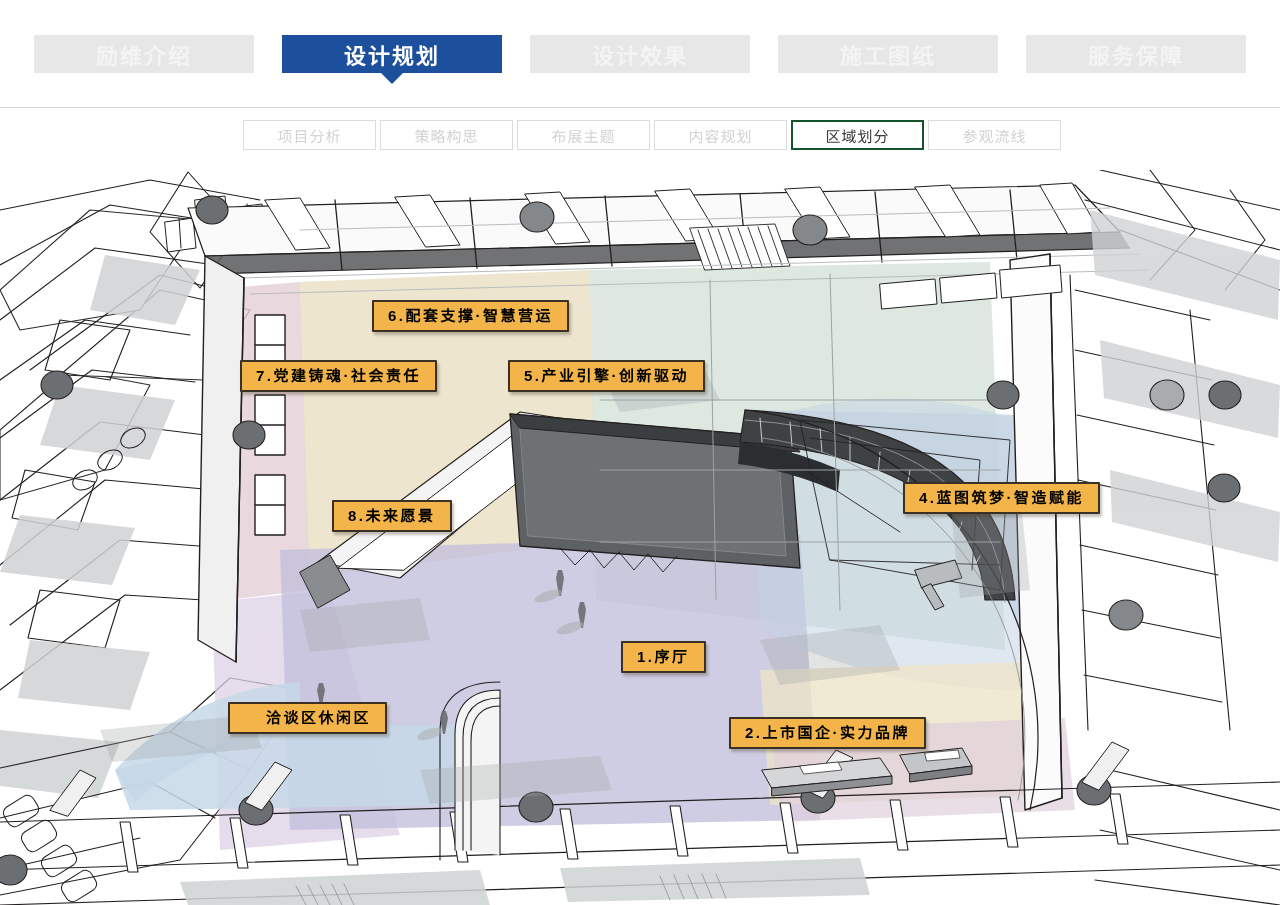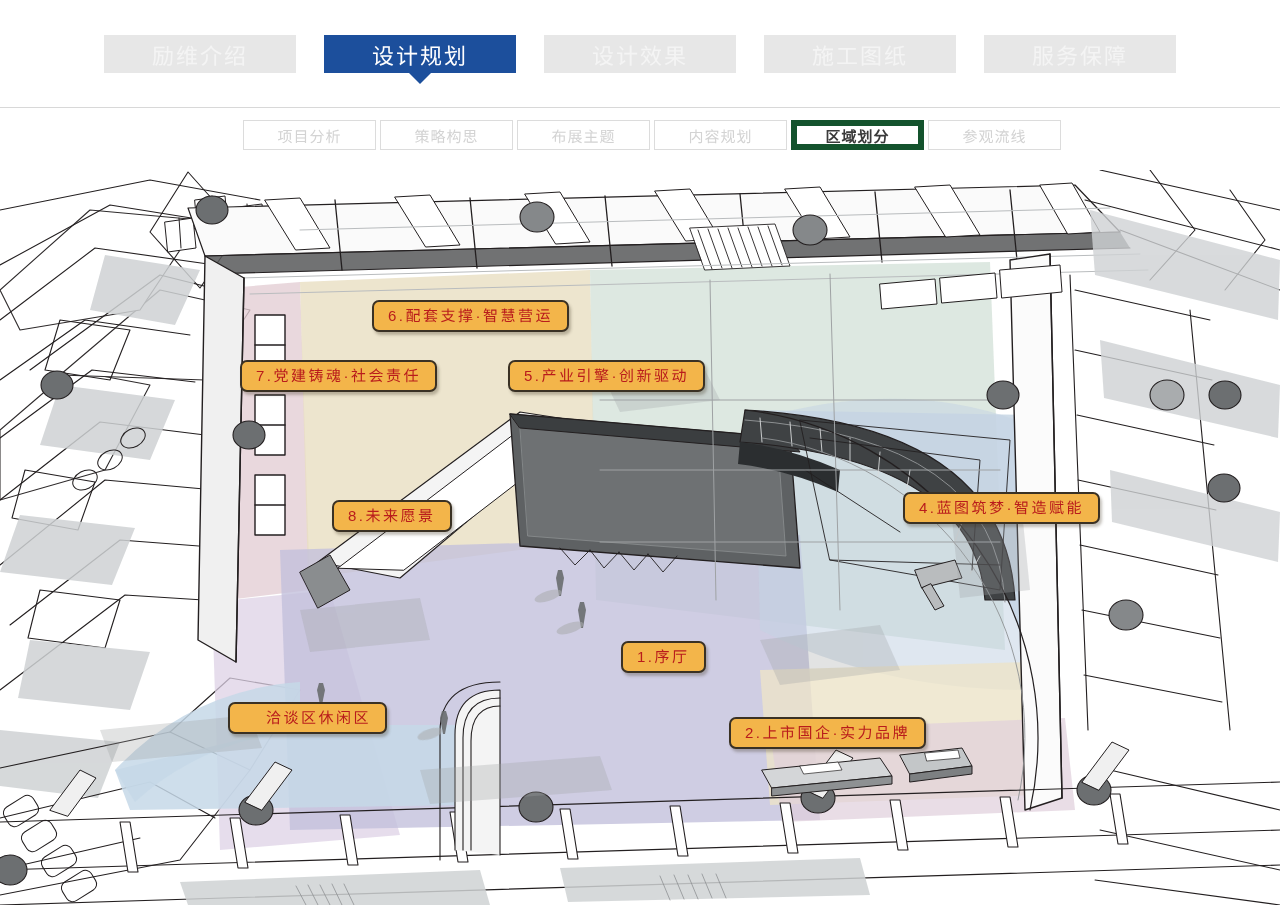--- a/index.html
+++ b/index.html
@@ -14,25 +14,25 @@
   #page { position: relative; width: 1280px; height: 905px; background:#fff; }
 
   
   .main-nav {
     position: absolute; top: 0; left: 0; width: 1280px; height: 107px;
     display: flex; align-items: center; justify-content: center;
     gap: 28px;
   }
   .main-tab {
     position: relative;
-    width: 192px; height: 38px;
+    width: 220px; height: 38px;
     display: flex; align-items: center; justify-content: center;
     background: #e7e7e7;
     color: #f4f4f4;
-    font-size: 22px; letter-spacing: 2px; font-weight: 400;
+    font-size: 22px; letter-spacing: 2px; font-weight: 700;
     cursor: pointer;
     user-select: none;
   }
   .main-tab.active {
     background: #1c4f9c;
     color: #ffffff;
   }
   .main-tab.active::after {
     content: "";
     position: absolute; left: 50%; bottom: -11px;
@@ -56,44 +56,44 @@
   .sub-tab {
     width: 133px; height: 30px;
     display: flex; align-items: center; justify-content: center;
     border: 1px solid #dcdcdc;
     background: #ffffff;
     color: #d3d3d3;
     font-size: 15px; letter-spacing: 1px;
     cursor: pointer; user-select: none;
   }
   .sub-tab.active {
-    border: 6px solid #14532d;
+    border: 2px solid #14532d;
     color: #3a3a3a;
-    font-weight: 700;
+    font-weight: 400;
   }
 
   
   .diagram {
     position: absolute; top: 170px; left: 0;
     width: 1280px; height: 735px;
     background: #ffffff;
     overflow: hidden;
   }
   .diagram svg { display: block; width: 1280px; height: 735px; }
 
   
   .zone-label {
     position: absolute;
     display: flex; align-items: center; justify-content: center;
     background: #f3b54a;
     border: 2px solid #3a3124;
-    border-radius: 7px;
-    color: #b91c1c;
+    border-radius: 1px;
+    color: #000000;
     font-size: 15px;
-    font-weight: 400;
+    font-weight: 700;
     letter-spacing: 2.5px;
     white-space: nowrap;
     padding: 6px 14px 7px;
     box-shadow: 2px 3px 3px rgba(60,50,30,0.30);
     cursor: pointer;
     user-select: none;
     line-height: 1;
   }
 </style>
 </head>
@@ -480,21 +480,21 @@
 
       </g>
     </svg>
 
     <div class="zone-label" style="left:372px; top:130px;">6.配套支撑·智慧营运</div>
 
     <div class="zone-label" style="left:240px; top:190px;">7.党建铸魂·社会责任</div>
 
     <div class="zone-label" style="left:508px; top:190px;">5.产业引擎·创新驱动</div>
 
-    <div class="zone-label" style="left:903px; top:322px;">4.蓝图筑梦·智造赋能</div>
+    <div class="zone-label" style="left:903px; top:312px;">4.蓝图筑梦·智造赋能</div>
 
     <div class="zone-label" style="left:332px; top:330px;">8.未来愿景</div>
 
     <div class="zone-label" style="left:601px; top:471px;margin-left:20px;">1.序厅</div>
 
 
     <div class="zone-label" style="left:729px; top:547px;">2.上市国企·实力品牌</div>
 
     <div class="zone-label" style="left:228px; top:532px;padding-left:36px;">洽谈区休闲区</div>
   </div>

